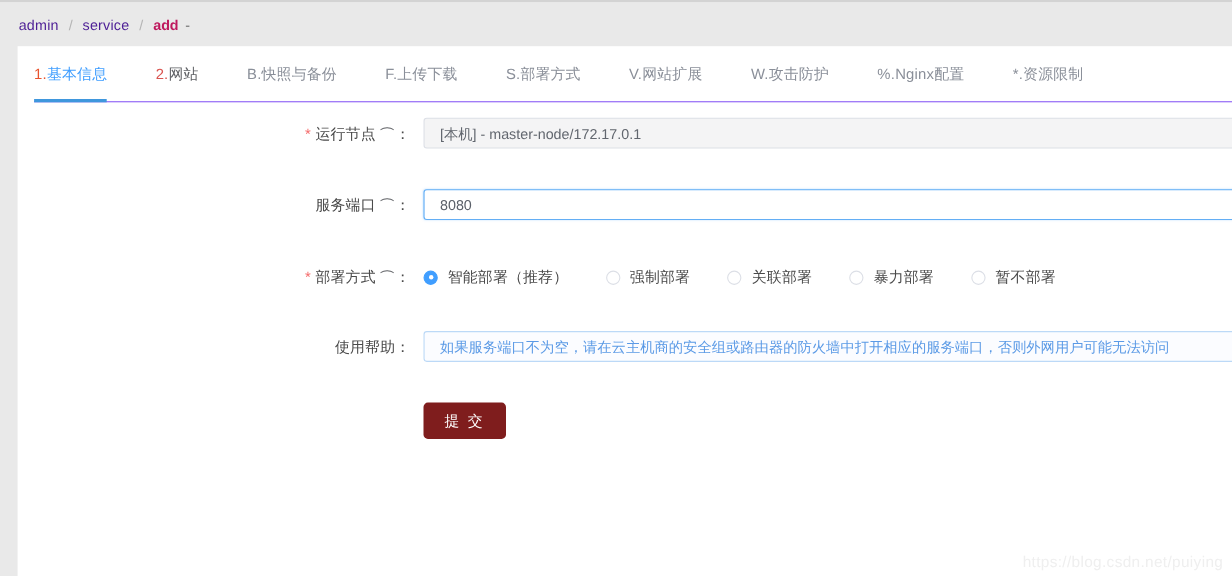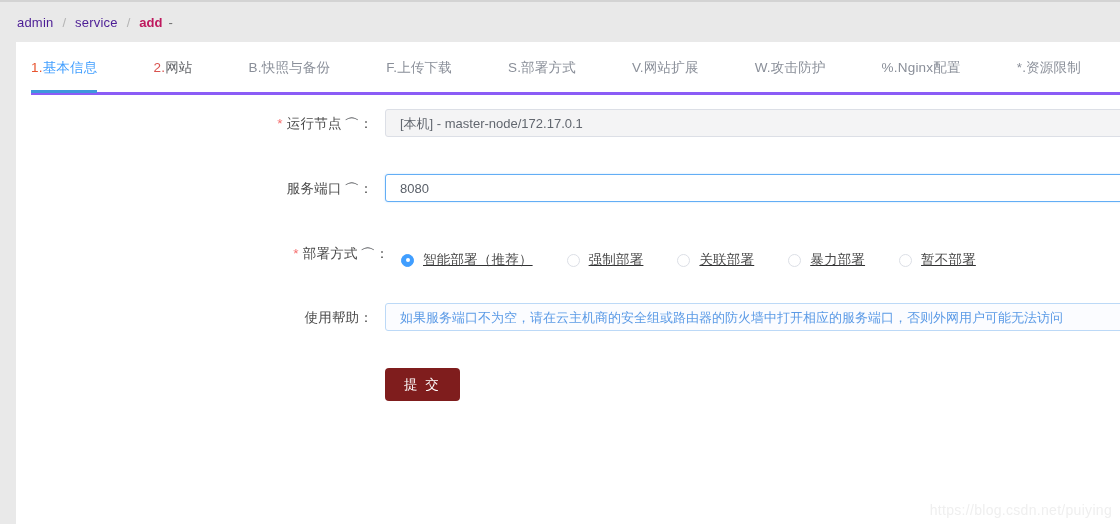--- a/index.html
+++ b/index.html
@@ -65,25 +65,24 @@
     width: 1104px;
     height: 482px;
     background: #fff;
     overflow: hidden;
   }
   
   .tabs {
     position: relative;
     height: 50px;
     margin-left: 15px;
-    border-bottom: 3px solid #8b5cf6;
+    border-bottom: 1px solid #8b5cf6;
     display: flex;
     align-items: center;
     white-space: nowrap;
-    gap: 12px;
   }
   .tab {
     font-size: 13.5px;
     color: #8a8f99;
     padding: 0 0;
     margin-right: 44px;
     height: 49px;
     line-height: 49px;
     position: relative;
     cursor: pointer;
@@ -113,21 +112,21 @@
   .form {
     position: relative;
     padding-top: 14px;
   }
   .row {
     display: flex;
     align-items: flex-start;
     margin-bottom: 35px;
     white-space: nowrap;
   }
-  .row.tight { margin-bottom: 34px; padding-left: 16px; }
+  .row.tight { margin-bottom: 34px; }
   .label {
     width: 369px;
     min-width: 369px;
     text-align: right;
     font-size: 13.5px;
     color: #4a4a4a;
     line-height: 30px;
     padding-right: 12px;
     box-sizing: border-box;
     letter-spacing: .2px;
@@ -172,23 +171,22 @@
   }
   .input.help {
     background: #fbfcff;
     border-color: #bcd9f7;
     color: #5b9ae6;
     width: 738px;
   }
   
   .radios {
     display: flex;
-    align-items: flex-end;
+    align-items: center;
     height: 30px;
-    text-decoration: underline;
   }
   .radio {
     display: flex;
     align-items: center;
     margin-right: 34px;
     cursor: pointer;
   }
   .radio:last-child { margin-right: 0; }
   .dot {
     width: 13px; height: 13px;

